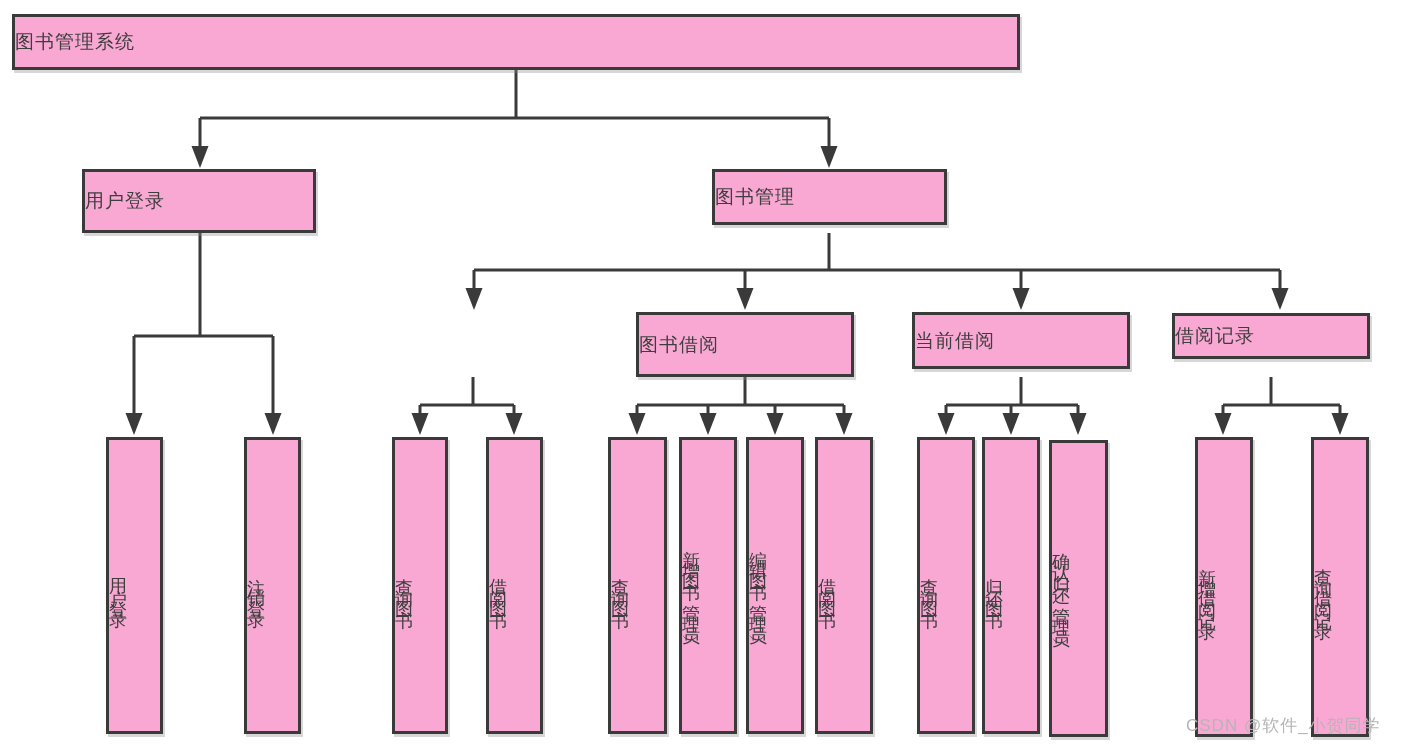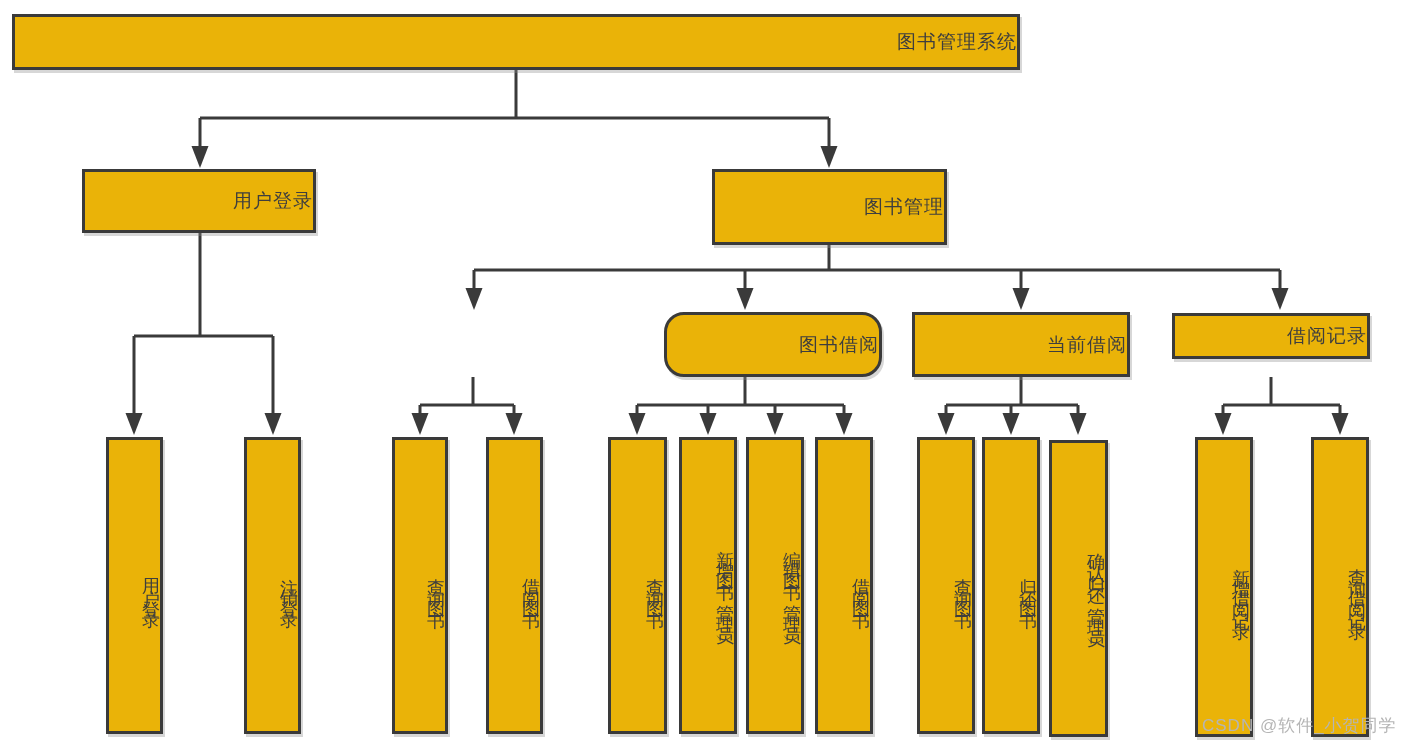--- a/index.html
+++ b/index.html
@@ -10,26 +10,26 @@
     font-family: "Liberation Sans", "DejaVu Sans", sans-serif;
     color: var(--text, #3e3e3e);
     overflow: hidden;
   }
   #stage { position: absolute; left: 0; top: 0; width: 1405px; height: 747px; }
   svg.connectors { position: absolute; left: 0; top: 0; }
   svg.connectors path { stroke: var(--line, #3a3a3a); stroke-width: 3; fill: none; }
   svg.connectors polygon { fill: var(--line, #3a3a3a); }
   .node {
     position: absolute;
-    background: #eab308;
+    background: #f9a8d4;
     border: 3px solid var(--line, #3a3a3a);
     box-shadow: 2px 3px 0 rgba(140,140,140,0.35);
     display: flex;
     align-items: center;
-    justify-content: flex-end;
+    justify-content: flex-start;
   }
   .hbox span {
     font-size: 19px;
     letter-spacing: 1px;
     color: var(--text, #3e3e3e);
     white-space: nowrap;
   }
   .vbox span {
     writing-mode: vertical-rl;
     text-orientation: mixed;
@@ -39,21 +39,20 @@
     line-height: 1;
   }
   .watermark {
     position: absolute;
     left: 1186px;
     top: 714px;
     font-size: 17px;
     letter-spacing: 1px;
     color: var(--watermark, #b5b5b5);
     white-space: nowrap;
-    margin-left: 16px;
   }
 </style>
 </head>
 <body>
 
 <div id="stage">
 
   <svg class="connectors" width="1405" height="747" viewBox="0 0 1405 747" aria-hidden="true">
 
     <path d="M516 70 V118 M200 118 H829 M200 118 V152 M829 118 V152"></path>
@@ -90,28 +89,28 @@
     <polygon points="1331.5,413 1348.5,413 1340,435"></polygon>
   </svg>
 
   <div class="node hbox" style="left:12px; top:14px; width:1008px; height:56px;">
     <span>图书管理系统</span>
   </div>
 
   <div class="node hbox" style="left:82px; top:169px; width:234px; height:64px;">
     <span>用户登录</span>
   </div>
-  <div class="node hbox" style="left:712px; top:169px; width:235px; height:76px;">
+  <div class="node hbox" style="left:712px; top:169px; width:235px; height:56px;">
     <span>图书管理</span>
   </div>
 
-  <div class="node hbox" style="left:664px; top:312px; width:218px; height:65px;border-radius:20px;">
+  <div class="node hbox" style="left:636px; top:312px; width:218px; height:65px;">
     <span>图书借阅</span>
   </div>
-  <div class="node hbox" style="left:912px; top:312px; width:218px; height:65px;">
+  <div class="node hbox" style="left:912px; top:312px; width:218px; height:57px;">
     <span>当前借阅</span>
   </div>
   <div class="node hbox" style="left:1172px; top:313px; width:198px; height:46px;">
     <span>借阅记录</span>
   </div>
 
   <div class="node vbox" style="left:106px; top:437px; width:57px; height:297px;">
     <span>用户登录</span>
   </div>
   <div class="node vbox" style="left:244px; top:437px; width:57px; height:297px;">

